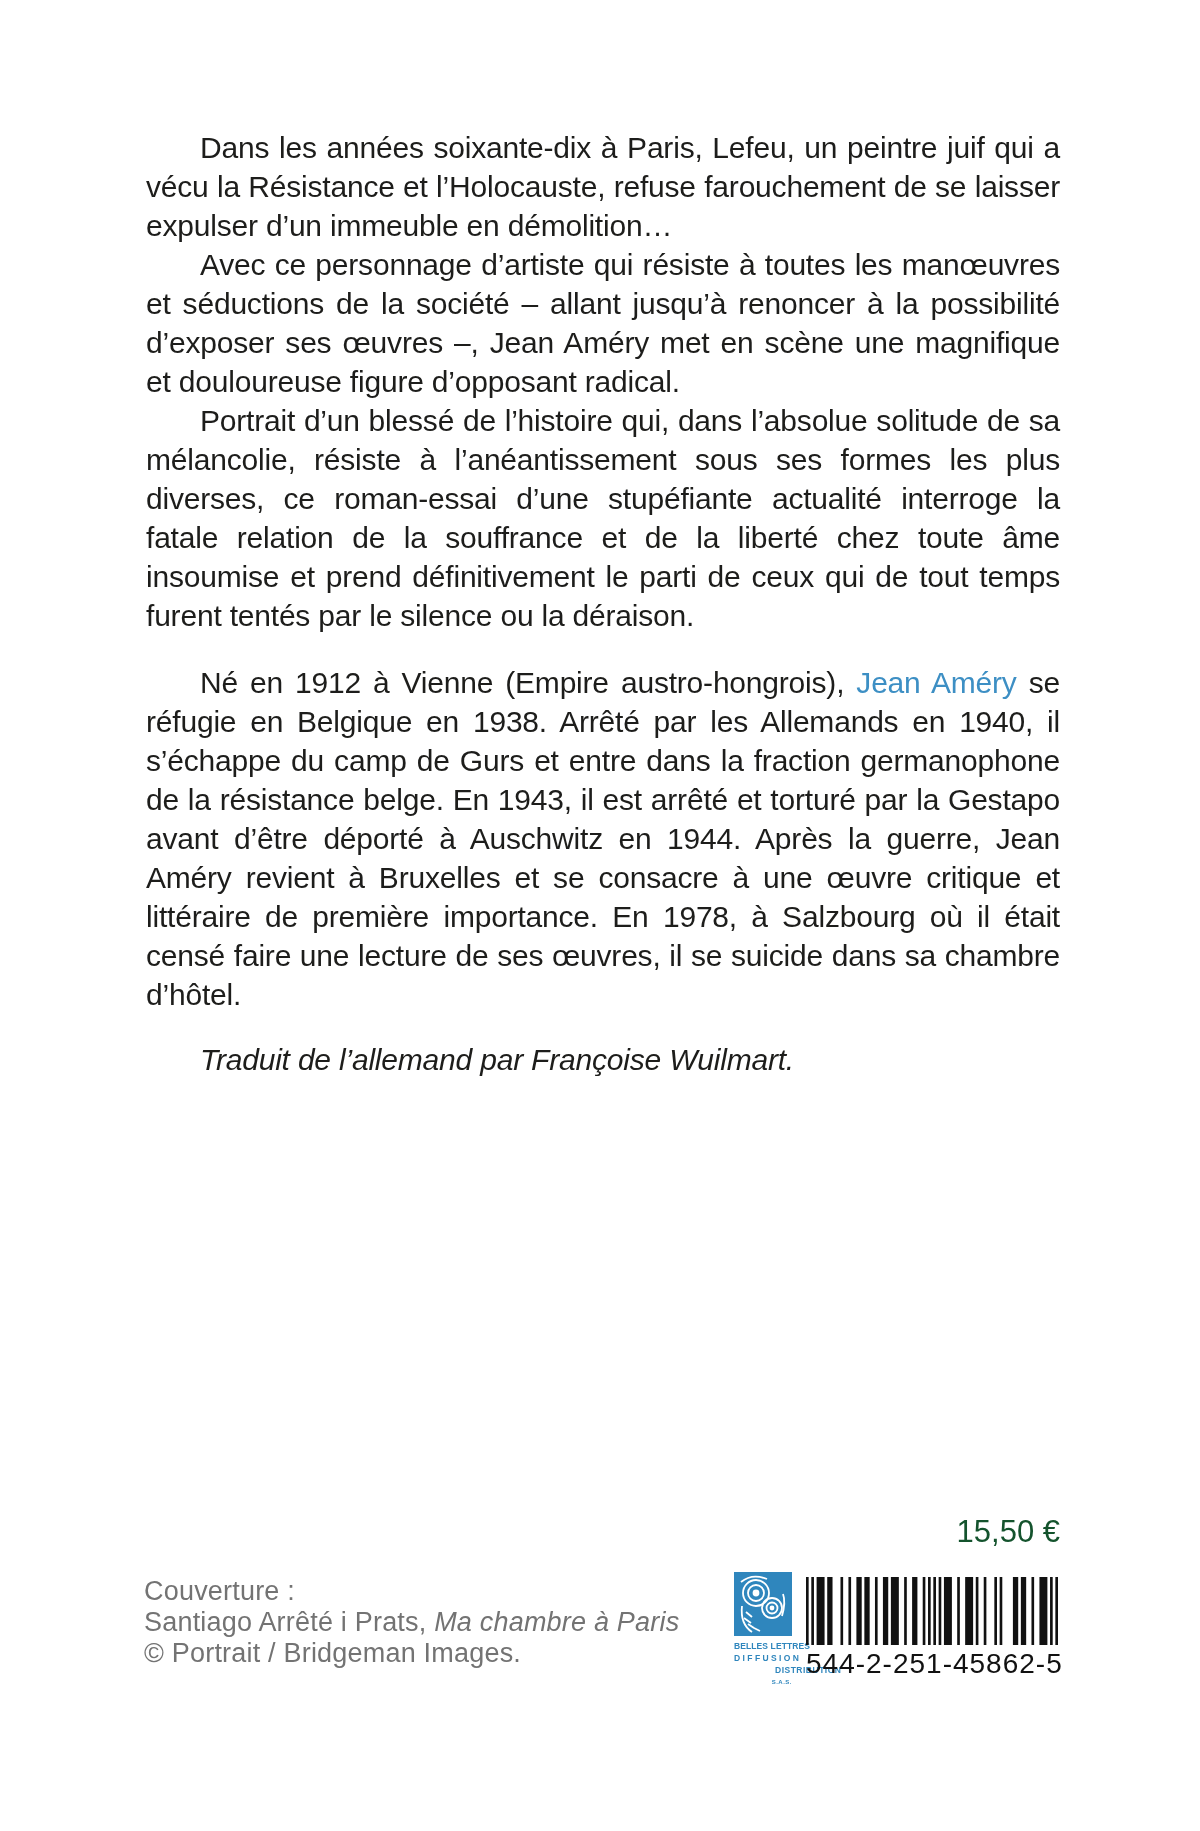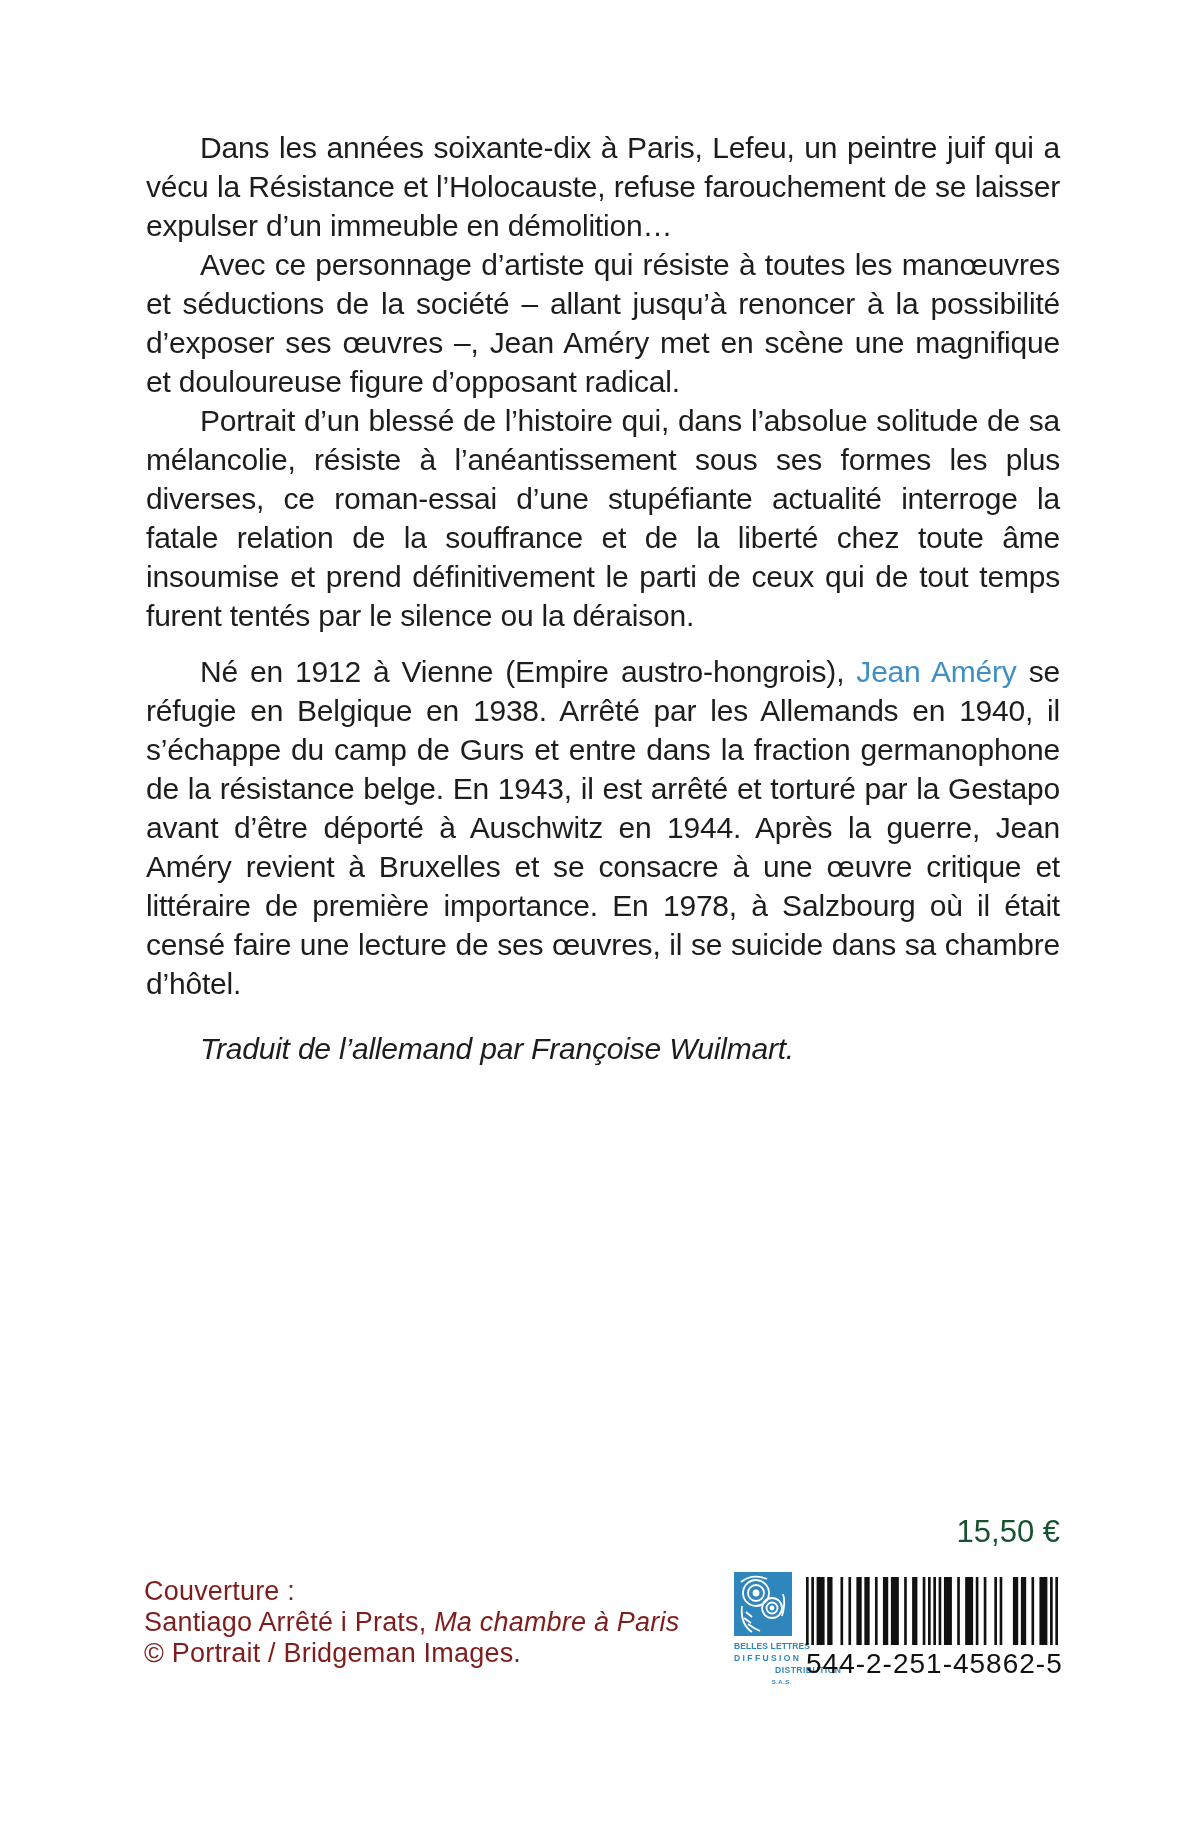--- a/index.html
+++ b/index.html
@@ -17,42 +17,42 @@
     position: absolute;
     left: 146px;
     top: 128px;
     width: 914px;
     font-size: 30px;
     line-height: 39px;
     letter-spacing: -0.2px;
     text-align: justify;
   }
   .text-block p { margin: 0; text-indent: 54px; }
-  .text-block p.bio { margin-top: 17px; }
+  .text-block p.bio { margin-top: 28px; }
   .text-block p.translator {
     margin-top: 26px;
     font-style: italic;
     text-align: left;
   }
   .author-link { color: #3d8fc4; text-decoration: none; cursor: pointer; }
   .price {
     position: absolute;
     top: 1514px;
     right: 140px;
     font-size: 31px;
     color: #14532d;
   }
   .credits {
     position: absolute;
     left: 144px;
     top: 1576px;
     font-size: 27px;
     line-height: 31px;
     font-weight: 300;
-    color: #7f1d1d;
+    color: #737373;
     letter-spacing: 0.2px;
   }
   .credits em { font-style: italic; }
   .publisher {
     position: absolute;
     left: 734px;
     top: 1572px;
     width: 62px;
   }
   .owl-box {

